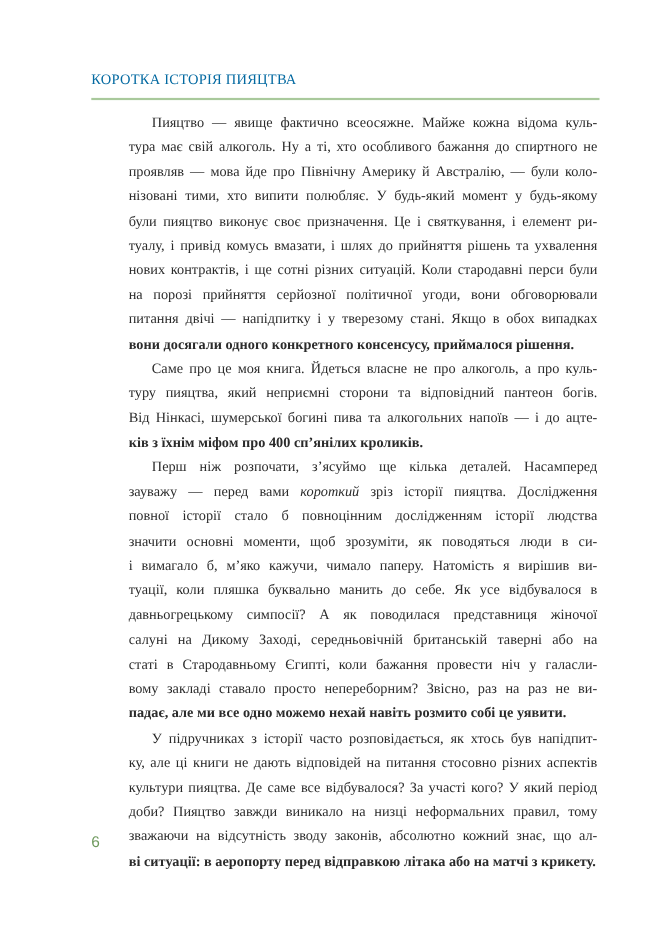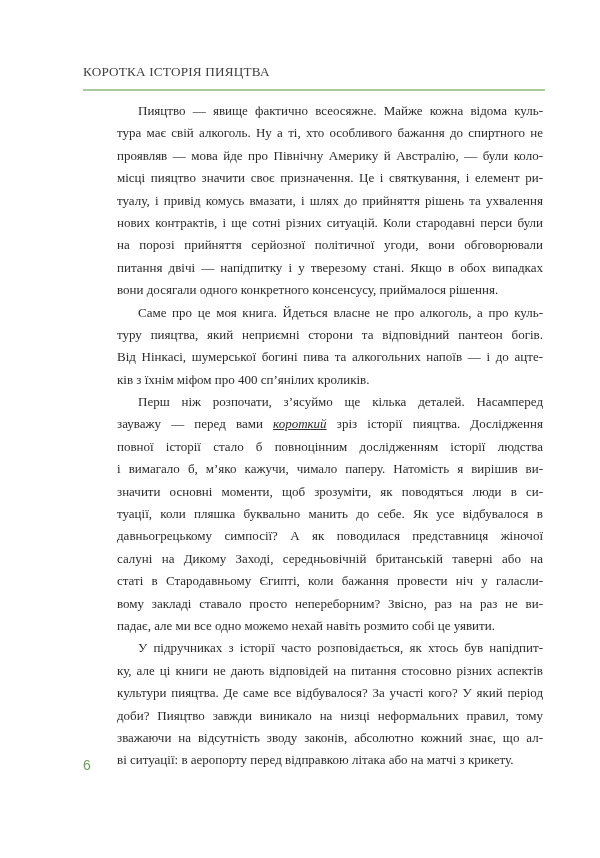--- a/index.html
+++ b/index.html
@@ -14,21 +14,21 @@
       overflow: hidden;
       font-family: "Liberation Serif", "DejaVu Serif", serif;
       color: #2b2b2b;
     }
     .running-head {
       position: absolute;
       left: 83px;
       top: 64px;
       font-size: 13.2px;
       letter-spacing: 0.2px;
-      color: #404040;
+      color: #0369a1;
       white-space: nowrap;
     }
     .head-rule {
       position: absolute;
       left: 83px;
       top: 89px;
       width: 462px;
       height: 2px;
       background: #a9c99c;
     }
@@ -43,27 +43,27 @@
     .line {
       display: block;
       height: 22.4px;
       white-space: nowrap;
       text-align: justify;
       text-align-last: justify;
       overflow: visible;
     }
     .line.last {
       text-align-last: left;
+      font-weight: bold;
     }
     .line.indent {
       padding-left: 21px;
     }
     .line em {
       font-style: italic;
-      text-decoration: underline;
     }
     .folio {
       position: absolute;
       left: 83px;
       top: 757px;
       font-family: "Liberation Sans", "DejaVu Sans", sans-serif;
       font-size: 14px;
       color: #6f9a5e;
     }
   </style>
@@ -72,41 +72,42 @@
 
 <div class="running-head">КОРОТКА ІСТОРІЯ ПИЯЦТВА</div>
 <div class="head-rule"></div>
 
 <div class="body-text">
 
   <div>
     <span class="line indent">Пияцтво — явище фактично всеосяжне. Майже кожна відома куль-</span>
     <span class="line">тура має свій алкоголь. Ну а ті, хто особливого бажання до спиртного не</span>
     <span class="line">проявляв — мова йде про Північну Америку й Австралію, — були коло-</span>
-    <span class="line">місці пияцтво значити своє призначення. Це і святкування, і елемент ри-</span>
+    <span class="line">нізовані тими, хто випити полюбляє. У будь-який момент у будь-якому</span>
+    <span class="line">були пияцтво виконує своє призначення. Це і святкування, і елемент ри-</span>
     <span class="line">туалу, і привід комусь вмазати, і шлях до прийняття рішень та ухвалення</span>
     <span class="line">нових контрактів, і ще сотні різних ситуацій. Коли стародавні перси були</span>
     <span class="line">на порозі прийняття серйозної політичної угоди, вони обговорювали</span>
     <span class="line">питання двічі — напідпитку і у тверезому стані. Якщо в обох випадках</span>
     <span class="line last">вони досягали одного конкретного консенсусу, приймалося рішення.</span>
   </div>
 
   <div>
     <span class="line indent">Саме про це моя книга. Йдеться власне не про алкоголь, а про куль-</span>
     <span class="line">туру пияцтва, який неприємні сторони та відповідний пантеон богів.</span>
     <span class="line">Від Нінкасі, шумерської богині пива та алкогольних напоїв — і до ацте-</span>
     <span class="line last">ків з їхнім міфом про 400 сп’янілих кроликів.</span>
   </div>
 
   <div>
     <span class="line indent">Перш ніж розпочати, з’ясуймо ще кілька деталей. Насамперед</span>
     <span class="line"><span>зауважу — перед вами </span><em>короткий</em><span> зріз історії пияцтва. Дослідження</span></span>
     <span class="line">повної історії стало б повноцінним дослідженням історії людства</span>
+    <span class="line">значити основні моменти, щоб зрозуміти, як поводяться люди в си-</span>
     <span class="line">і вимагало б, м’яко кажучи, чимало паперу. Натомість я вирішив ви-</span>
-    <span class="line">значити основні моменти, щоб зрозуміти, як поводяться люди в си-</span>
     <span class="line">туації, коли пляшка буквально манить до себе. Як усе відбувалося в</span>
     <span class="line">давньогрецькому симпосії? А як поводилася представниця жіночої</span>
     <span class="line">салуні на Дикому Заході, середньовічній британській таверні або на</span>
     <span class="line">статі в Стародавньому Єгипті, коли бажання провести ніч у галасли-</span>
     <span class="line">вому закладі ставало просто непереборним? Звісно, раз на раз не ви-</span>
     <span class="line last">падає, але ми все одно можемо нехай навіть розмито собі це уявити.</span>
   </div>
 
   <div>
     <span class="line indent">У підручниках з історії часто розповідається, як хтось був напідпит-</span>

